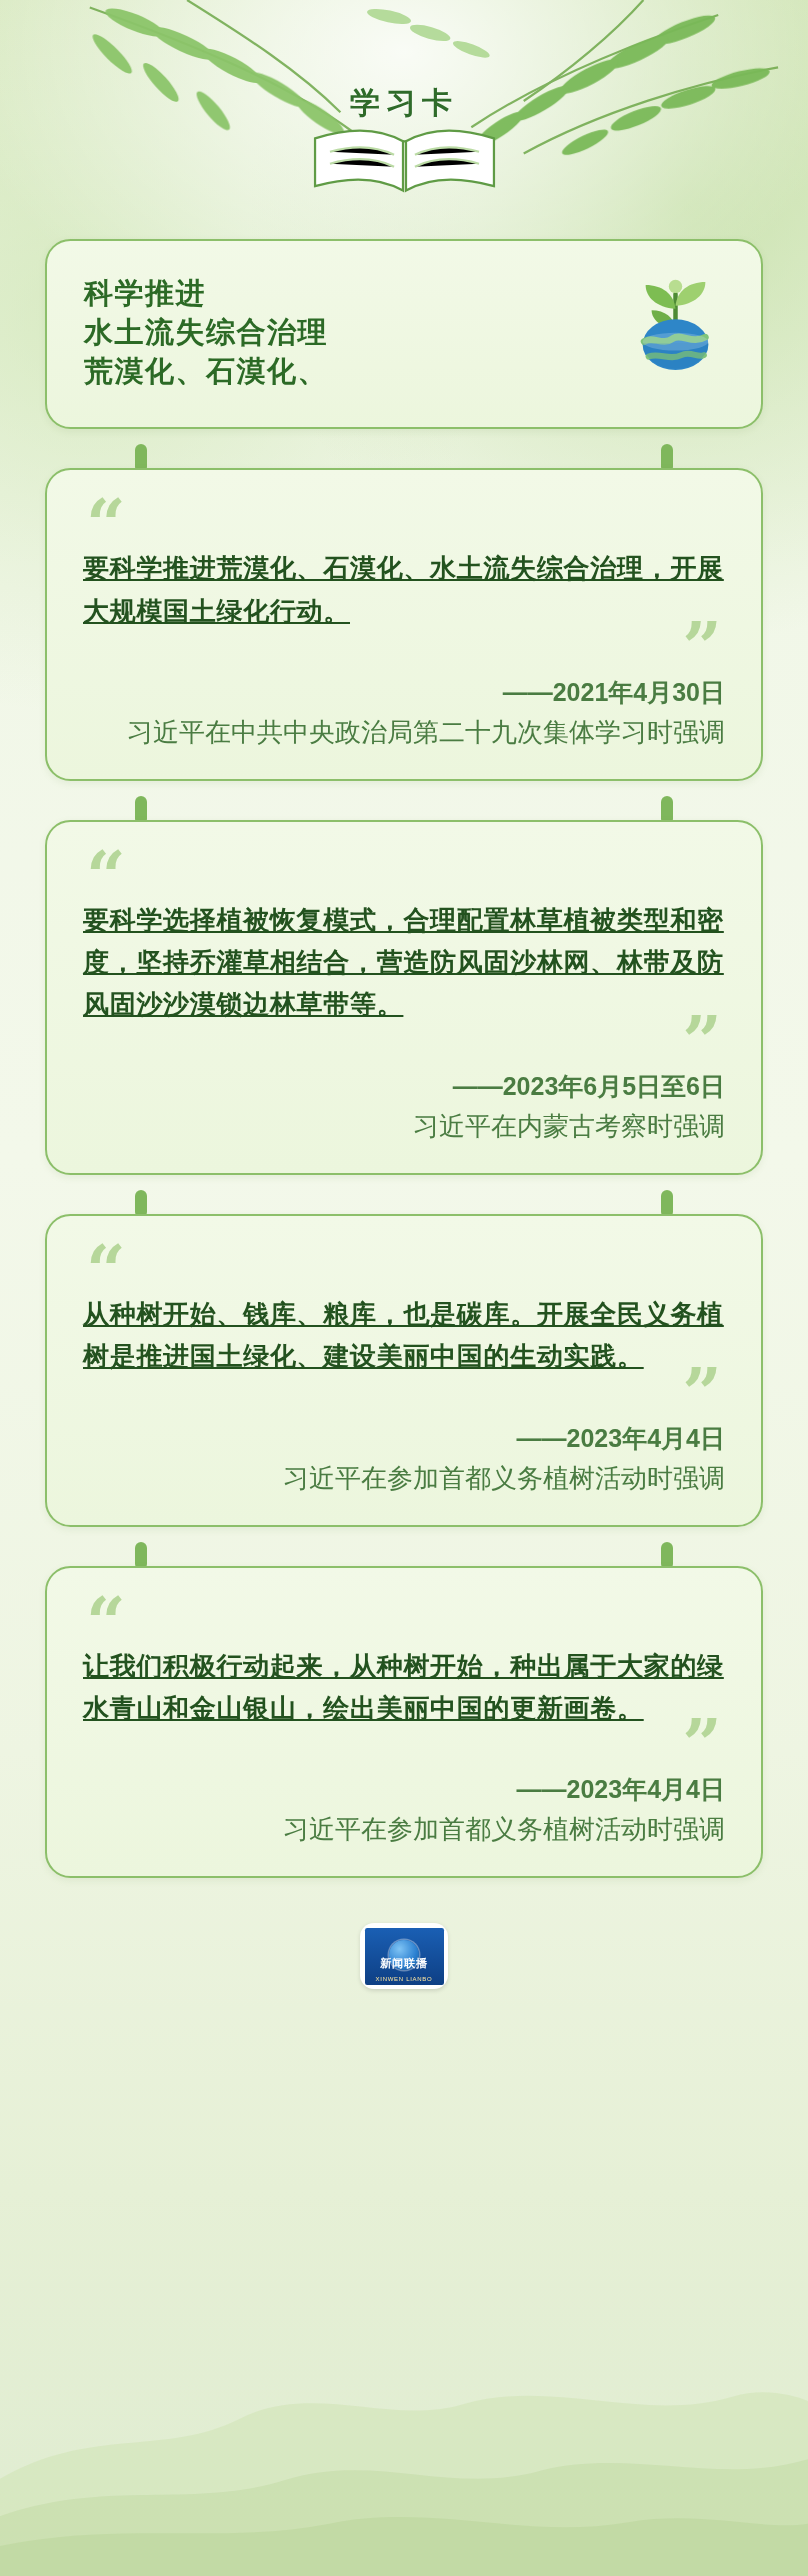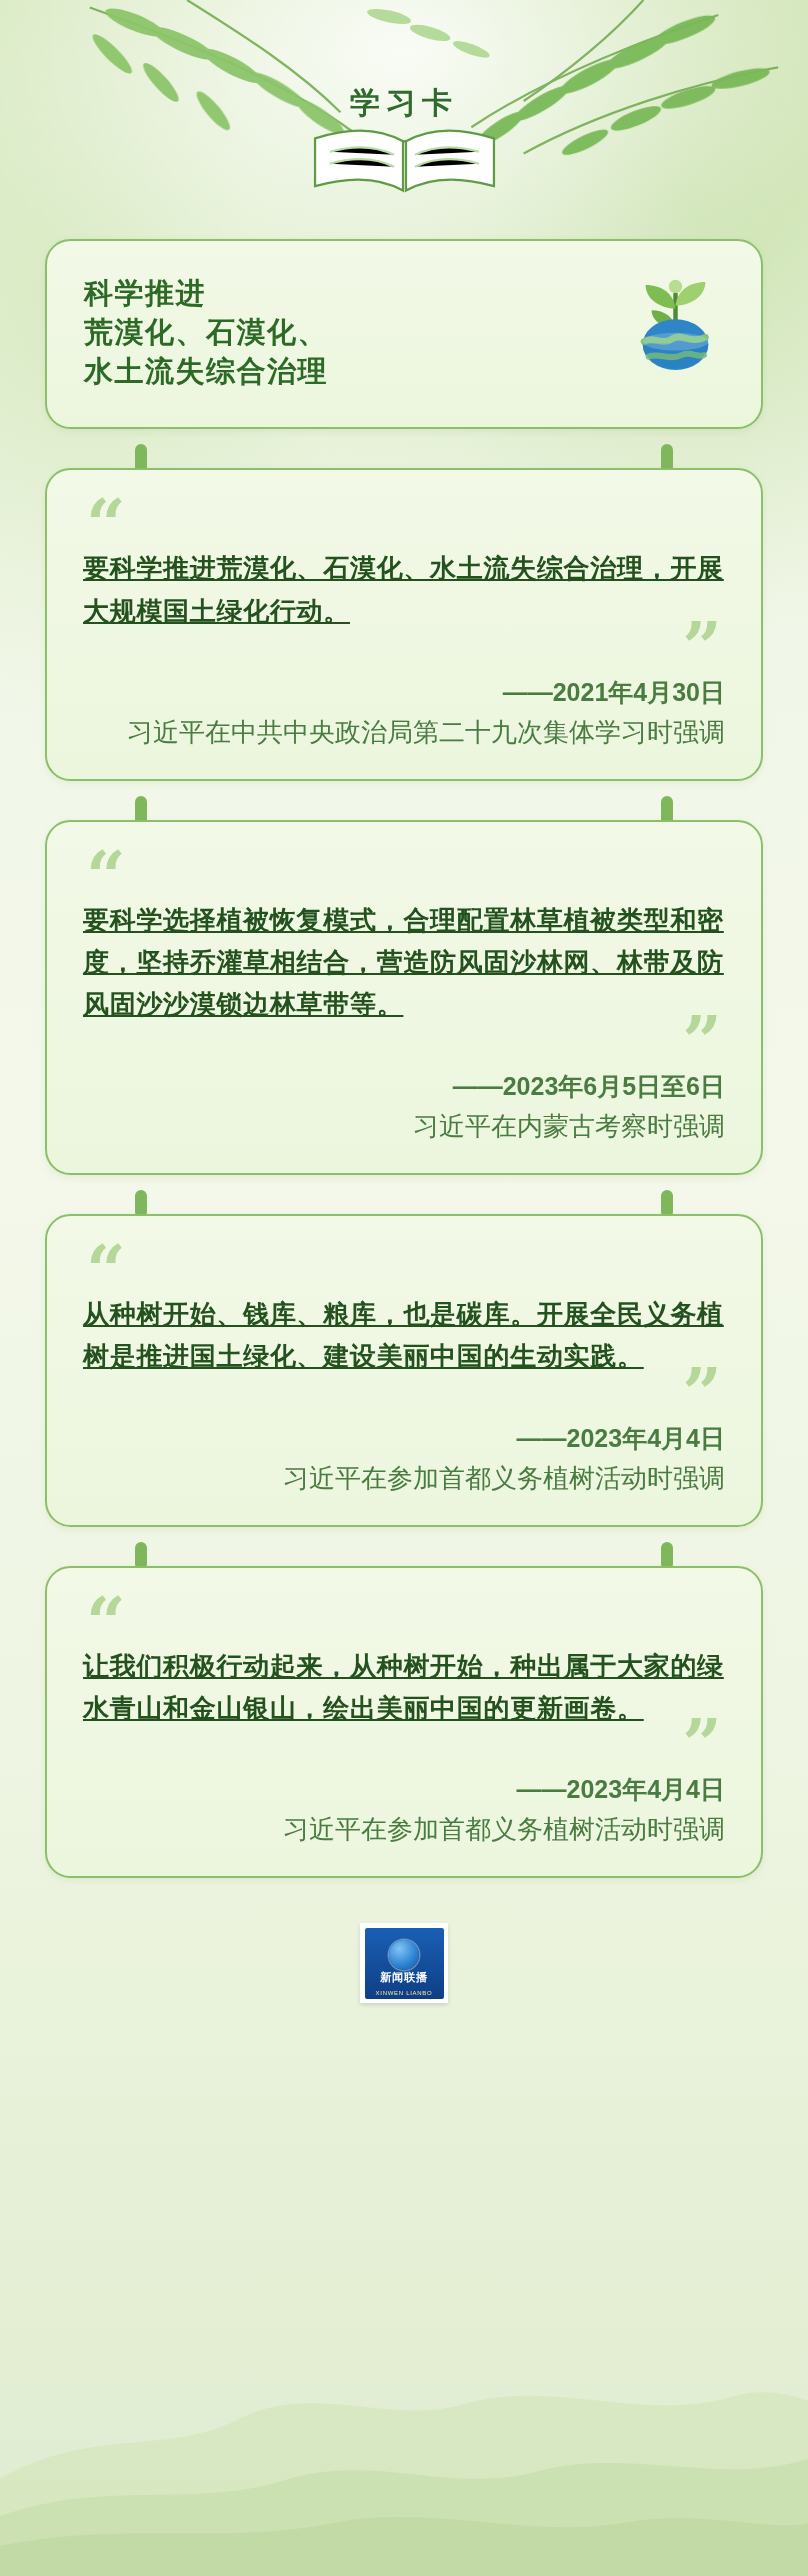--- a/index.html
+++ b/index.html
@@ -194,23 +194,23 @@
   .footer {
     position: relative;
     z-index: 5;
     margin-top: 45px;
     padding-bottom: 52px;
     text-align: center;
   }
   .logo {
     display: inline-block;
     width: 88px;
-    height: 80px;
+    height: 66px;
     background: #ffffff;
-    border-radius: 0;
+    border-radius: 14px;
     padding: 4.5px;
     box-sizing: border-box;
     box-shadow: 0 1.5px 4.5px rgba(0,0,0,0.12);
     position: relative;
   }
   .logo-inner {
     width: 100%;
     height: 100%;
     background: linear-gradient(180deg, #1a5fb4 0%, #0e3f84 100%);
     border-radius: 2.2px;
@@ -307,22 +307,22 @@
           <path d="M230 64 C 195 54, 165 58, 144 68"></path>
         </g>
       </svg>
     </div>
   </div>
 
   <div class="cards">
 
     <div class="card title-card">
       <div class="title-line">科学推进</div>
+      <div class="title-line">水土流失综合治理</div>
       <div class="title-line">荒漠化、石漠化、</div>
-      <div class="title-line">水土流失综合治理</div>
       <svg class="sprout" viewBox="0 0 140 150" xmlns="http://www.w3.org/2000/svg">
         <path d="M70 104 L70 40" stroke="#4e8b35" stroke-width="6" fill="none" stroke-linecap="round"></path>
         <path d="M70 60 C 44 58, 30 44, 30 28 C 52 28, 68 40, 70 60 Z" fill="#7dbd52"></path>
         <path d="M70 56 C 96 54, 110 40, 110 24 C 88 24, 72 36, 70 56 Z" fill="#9ed06f"></path>
         <path d="M70 86 C 50 86, 38 74, 38 62 C 56 62, 68 72, 70 86 Z" fill="#6faf47"></path>
         <circle cx="70" cy="30" r="9" fill="#b8dd90"></circle>
         <ellipse cx="70" cy="108" rx="44" ry="34" fill="#2e86c8"></ellipse>
         <path d="M28 104 C 40 96, 52 110, 66 100 C 78 92, 92 108, 110 98" stroke="#7fc47a" stroke-width="9" fill="none" stroke-linecap="round"></path>
         <path d="M34 124 C 48 118, 62 130, 78 122 C 90 116, 100 126, 108 122" stroke="#7fc47a" stroke-width="8" fill="none" stroke-linecap="round"></path>
         <path d="M26 106 A 44 34 0 0 0 114 106 Z" fill="#2576b5" opacity="0.25"></path>

